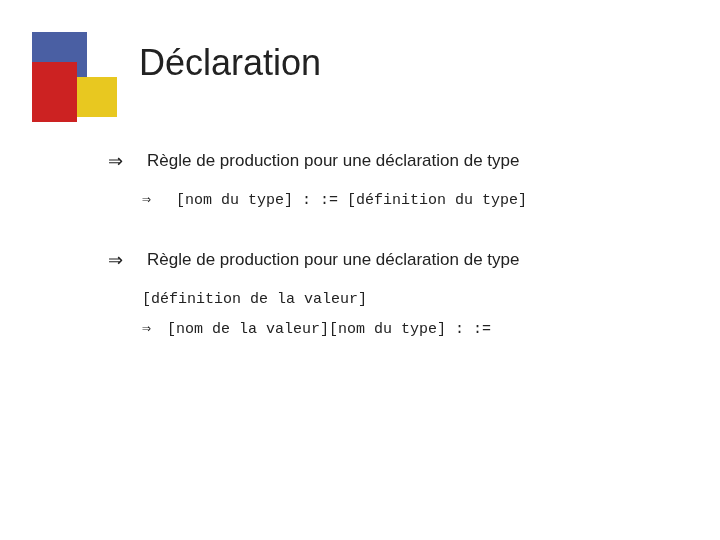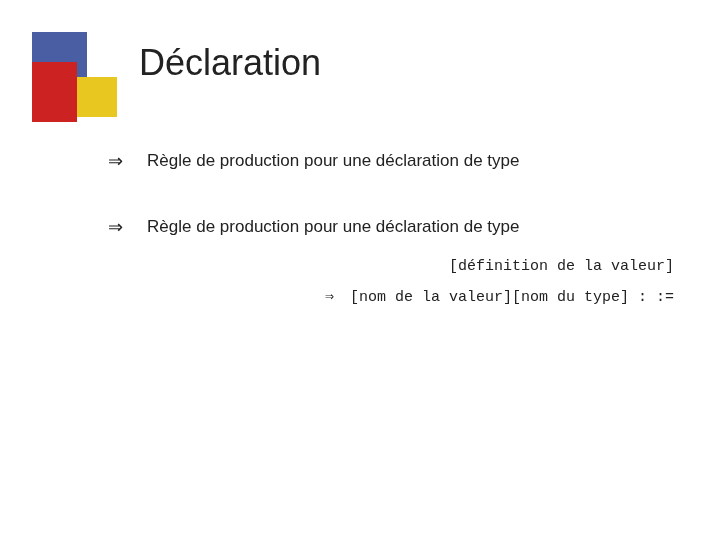--- a/index.html
+++ b/index.html
@@ -1,19 +1,18 @@
 <!DOCTYPE html>
 <html><head>
   <meta charset="utf-8">
   <style>
     * {
       margin: 8px;
       padding: 0;
       box-sizing: border-box;
-      text-align: right;
     }
 
     body {
       width: 720px;
       height: 540px;
       background-color: #ffffff;
       font-family: Arial, sans-serif;
       overflow: hidden;
       position: relative;
     }
@@ -112,20 +111,23 @@
 
 <h1 class="page-title">Déclaration</h1>
 
 <div class="content">
 
   <div class="rule-item">
     <div class="rule-label">
       <span class="arrow-symbol">⇒</span>
       <span>Règle de production pour une déclaration de type</span>
     </div>
+    <div class="code-line">
+      <span>⇒</span>&nbsp;<span>[nom du type] : := [définition du type]</span>
+    </div>
   </div>
 
   <div class="rule-item rule-item-2">
     <div class="rule-label">
       <span class="arrow-symbol">⇒</span>
       <span>Règle de production pour une déclaration de type</span>
     </div>
     <div class="code-line">
       <span>[définition de la valeur]</span>
     </div>

